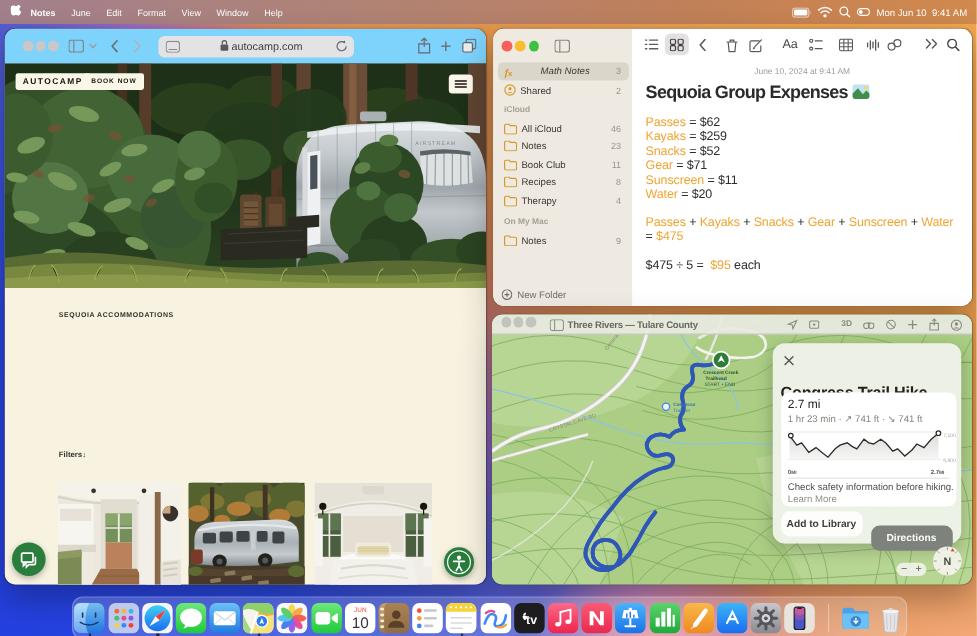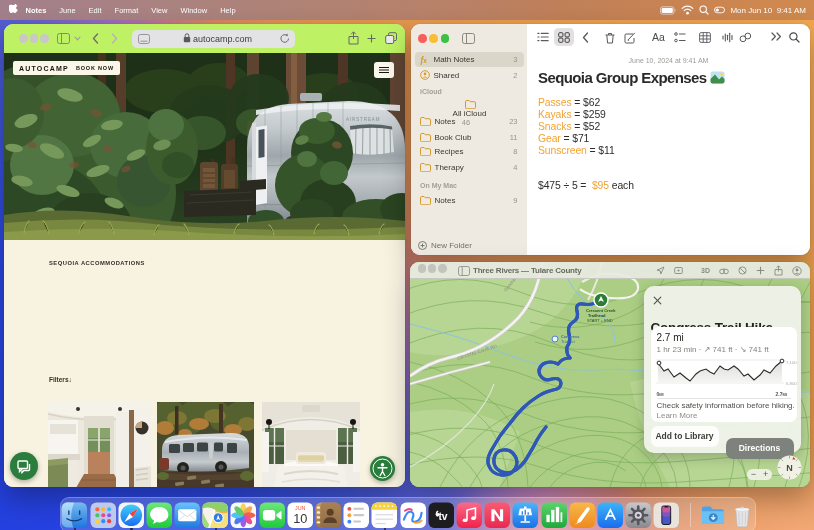--- a/index.html
+++ b/index.html
@@ -21,37 +21,37 @@
 #menubar .apple { margin-left:9px; }
 #menubar .mi { padding:0 6.5px; }
 #menubar .mi.b { font-weight:bold; padding:0 6.5px; }
 #menubar .mright { margin-left:auto; display:flex; align-items:center; gap:5px; padding-right:8px;padding-left:12px; }
 #menubar .clock { font-size:8px; }
 
 .win { position:absolute; border-radius:9px; box-shadow:0 12px 28px rgba(0,0,0,0.3), 0 0 1px rgba(0,0,0,0.3); }
 .tl { position:absolute; width:8.5px; height:8.5px; border-radius:50%; }
 
 #safari { left:4px; top:24px; width:401px; height:463px; background:#ececee; overflow:hidden; }
-#safari .toolbar { position:relative; width:100%; height:29px; background:#bef264; }
+#safari .toolbar { position:relative; width:100%; height:29px; background:#7dd3fc; }
 #saf-hero { position:absolute; left:0; top:29px; width:401px; height:187px; }
 #saf-hero svg { display:block; }
 #saf-page { position:absolute; left:0; top:0; width:401px; height:463px; }
 #saf-bg2 { position:absolute; left:0; top:216px; width:401px; height:247px; background:#f8f3e1; }
 #saf-headline { position:absolute; left:44px; top:249px; width:320px; font-family:"Liberation Serif", serif; font-size:23.5px; line-height:26px; color:#211e18; letter-spacing:-0.2px; }
 .thumb { position:absolute; top:378px; height:86px; overflow:hidden; }
 .thumb svg { display:block; }
 
 #notes { left:411px; top:24px; width:399px; height:231px; background:#fff; overflow:hidden; }
 #notes .sidebar { position:absolute; left:0; top:0; width:116px; height:231px; background:#eeeae1; }
 .srow { position:absolute; left:3.5px; width:109px; height:14.5px; display:flex; align-items:center; border-radius:4px; font-size:8px; color:#3a3831; }
 .srow.sel { background:#dbd6ca; }
 .sic { width:13px; margin-left:5px; color:#d6992e; font-size:8.5px; font-weight:bold; font-style:italic; letter-spacing:-1px; }
 .sicsvg { margin-left:5px; margin-right:3px; flex:none; }
 .srow .stxt { flex:1; margin-left:1px; }
-.srow.sel .stxt { margin-left:1px; }
+.srow.sel .stxt { margin-left:18px;font-style:italic; }
 .scount { margin-right:6px; color:#97948b; font-size:7.5px; }
 .shead { position:absolute; left:9px; font-size:7px; font-weight:bold; color:#a3a094; }
 #notes-content { position:absolute; left:116px; top:0; width:283px; height:231px; background:#fff; }
 .ntool { position:absolute; left:0; top:0; width:283px; height:26px; }
 .nti { position:absolute; top:8px; }
 #note-body { position:absolute; left:11px; top:73px; font-size:10.4px; line-height:11.9px; color:#2e2d2b; white-space:nowrap; letter-spacing:-0.1px; }
 #note-body .o { color:#f0a432; }
 
 #maps { left:410px; top:262px; width:400px; height:225px; background:#aed088; overflow:hidden; }
 #map-canvas { position:absolute; inset:0; }
@@ -524,21 +524,21 @@
       <div class="srow" style="top:44.2px;">
           <svg class="sicsvg" width="10" height="10" viewBox="0 0 10 10">
             <circle cx="5" cy="5" r="4.3" fill="none" stroke="#d6992e" stroke-width="1"></circle>
             <circle cx="5" cy="3.9" r="1.3" fill="#d6992e"></circle>
             <path d="M2.6 7.6 Q5 5.6 7.4 7.6" fill="#d6992e"></path>
           </svg>
           <span class="stxt">Shared</span>
           <span class="scount">2</span>
         </div>
       <div class="shead" style="top:64px;">iCloud</div>
-      <div class="srow" style="top:75.8px;flex-direction:column;">
+      <div class="srow" style="top:75.8px;">
           <svg class="sicsvg" width="11" height="9" viewBox="0 0 11 9">
             <path d="M0.5 1.8 a1.3 1.3 0 0 1 1.3 -1.3 h2.4 l1 1.2 h4 a1.3 1.3 0 0 1 1.3 1.3 v4.5 a1.3 1.3 0 0 1 -1.3 1.3 h-7.4 a1.3 1.3 0 0 1 -1.3 -1.3 Z" fill="none" stroke="#d6992e" stroke-width="1"></path>
           </svg>
           <span class="stxt">All iCloud</span>
           <span class="scount">46</span>
         </div>
       <div class="srow" style="top:90.6px;">
           <svg class="sicsvg" width="11" height="9" viewBox="0 0 11 9">
             <path d="M0.5 1.8 a1.3 1.3 0 0 1 1.3 -1.3 h2.4 l1 1.2 h4 a1.3 1.3 0 0 1 1.3 1.3 v4.5 a1.3 1.3 0 0 1 -1.3 1.3 h-7.4 a1.3 1.3 0 0 1 -1.3 -1.3 Z" fill="none" stroke="#d6992e" stroke-width="1"></path>
           </svg>
@@ -671,21 +671,24 @@
             <path d="M0.5 8 L5 3.5 L9 8.5 L12 5.5 L14.5 8 V10.5 a2 2 0 0 1 -2 2 H2.5 a2 2 0 0 1 -2 -2 Z" fill="#3f8e4a"></path>
             <circle cx="11.5" cy="3.2" r="1.6" fill="#f5d868"></circle>
           </svg>
       </div>
       <div id="note-body">
         <div><span class="o">Passes</span> = $62</div>
         <div><span class="o">Kayaks</span> = $259</div>
         <div><span class="o">Snacks</span> = $52</div>
         <div><span class="o">Gear</span> = $71</div>
         <div><span class="o">Sunscreen</span> = $11</div>
+        <div><span class="o">Water</span> = $20</div>
         <div>&nbsp;</div>
+        <div><span class="o">Passes</span> + <span class="o">Kayaks</span> + <span class="o">Snacks</span> + <span class="o">Gear</span> + <span class="o">Sunscreen</span> + <span class="o">Water</span></div>
+        <div>= <span class="o">$475</span></div>
         <div>&nbsp;</div>
         <div>$475 ÷ 5 = &nbsp;<span class="o">$95</span> each</div>
       </div>
     </div>
   </div>
 
   <div id="maps" class="win">
     <div id="map-canvas">
       <svg width="400" height="225" viewBox="0 0 400 225">
         <rect width="400" height="225" fill="#abce84"></rect>

